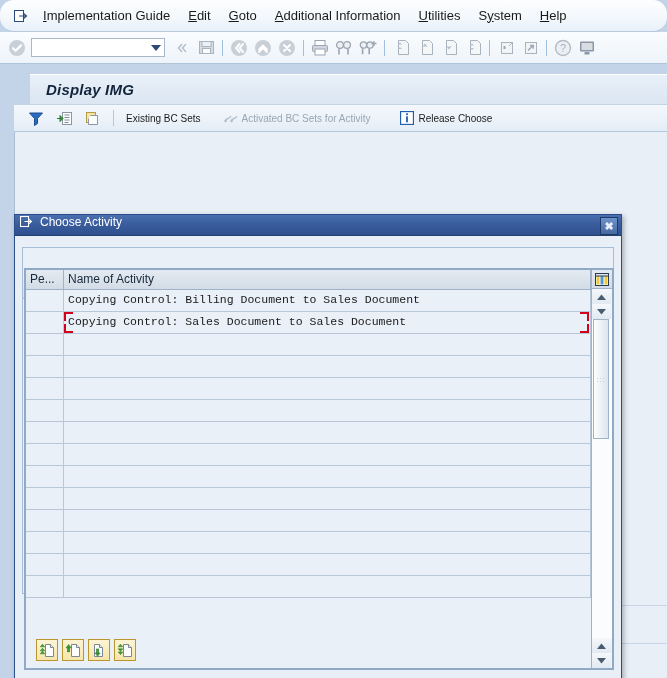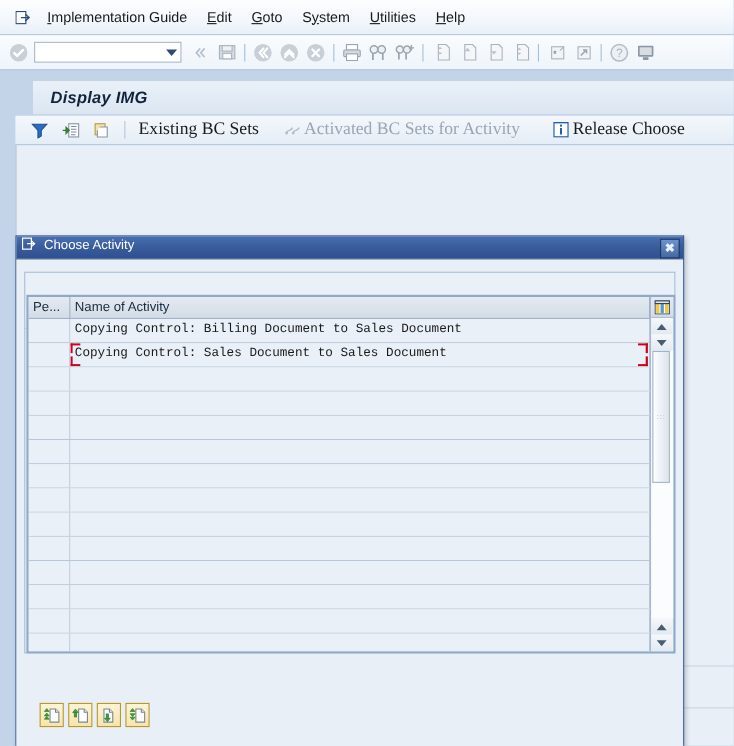--- a/index.html
+++ b/index.html
@@ -20,20 +20,21 @@
   
   #menubar {
     position: absolute;
     left: 0; top: 0;
     width: 667px; height: 32px;
     background: linear-gradient(to bottom, #fdfeff 0%, #f4f8fc 55%, #e8f0f8 100%);
     border-bottom: 1px solid #b9cade;
     display: flex;
     align-items: center;
     box-sizing: border-box;
+    border-radius: 14px;
   }
   #menubar .sysmenu-icon {
     width: 26px; height: 32px;
     display: flex; align-items: center; justify-content: center;
     margin-left: 8px;
   }
   .menu-item {
     padding: 0 9px;
     height: 32px;
     line-height: 32px;
@@ -126,24 +127,23 @@
     background: linear-gradient(to bottom, #f4f8fc 0%, #e4edf6 100%);
     border-top: 1px solid #c3d4e6;
     border-bottom: 1px solid #b5c8dd;
     box-sizing: border-box;
     display: flex; align-items: center;
   }
   .at-btn {
     height: 22px;
     display: flex; align-items: center;
     padding: 0 6px;
-    font-size: 16px;
+    font-size: 10px;
     color: #1b1b1b;
     white-space: nowrap;
-    font-family: Liberation Serif, serif;
   }
   .at-btn.disabled { color: #9aa6b3; }
   .at-sep { width: 1px; height: 16px; background: #b6c8dc; margin: 0 6px; }
 
   #bgcontent {
     position: absolute;
     left: 14px; top: 68px;
     width: 653px; height: 546px;
     background: #e8eff7;
     border-left: 1px solid #a9bed4;
@@ -230,21 +230,21 @@
     padding-left: 18px;
     line-height: 19px;
     box-sizing: border-box;
     margin-top: 32px;
   }
 
   
   #tbl-wrap {
     position: absolute;
     left: 1px; top: 20px;
-    width: 590px; height: 326px;
+    width: 590px; height: 402px;
     box-sizing: border-box;
     border: 2px solid #8fa9c6;
     background: #e9f0f7;
     display: flex;
   }
   #tbl-main {
     flex: 1 1 auto;
     display: flex;
     flex-direction: column;
     overflow: hidden;
@@ -392,22 +392,23 @@
 <div id="menubar">
   <span class="sysmenu-icon">
     <svg width="15" height="14" viewBox="0 0 15 14">
       <rect x="0.5" y="1.5" width="9" height="11" fill="#fff" stroke="#2b4a78"></rect>
       <path d="M5 7h7M9 4l3.5 3L9 10" fill="none" stroke="#2b4a78" stroke-width="1.2"></path>
     </svg>
   </span>
   <span class="menu-item"><u>I</u><span title="Implementation Guide">mplementation Guide</span></span>
   <span class="menu-item"><u>E</u>dit</span>
   <span class="menu-item"><u>G</u>oto</span>
+  <span class="menu-item"><u>A</u>dditional Information</span>
+  <span class="menu-item"><u>U</u>tilities</span>
   <span class="menu-item">S<u>y</u>stem</span>
-  <span class="menu-item"><u>U</u>tilities</span>
   <span class="menu-item"><u>H</u>elp</span>
 </div>
 
 <div id="toolbar">
   <span class="tb-gap"></span>
   <span class="tb-btn">
     <svg width="18" height="18" viewBox="0 0 18 18">
       <circle cx="9" cy="9" r="8" fill="#c9cfd6"></circle>
       <path d="M5 9.2l2.6 2.6L13 6.4" fill="none" stroke="#fff" stroke-width="2.2" stroke-linecap="round"></path>
     </svg>

